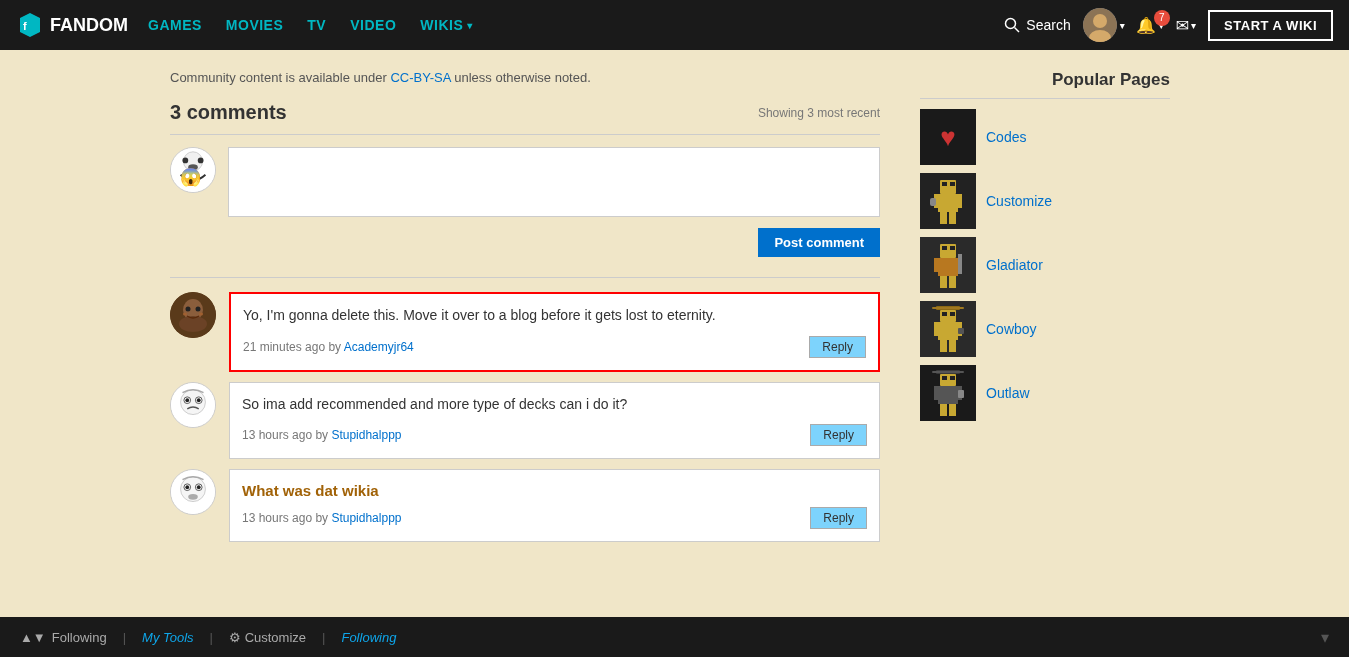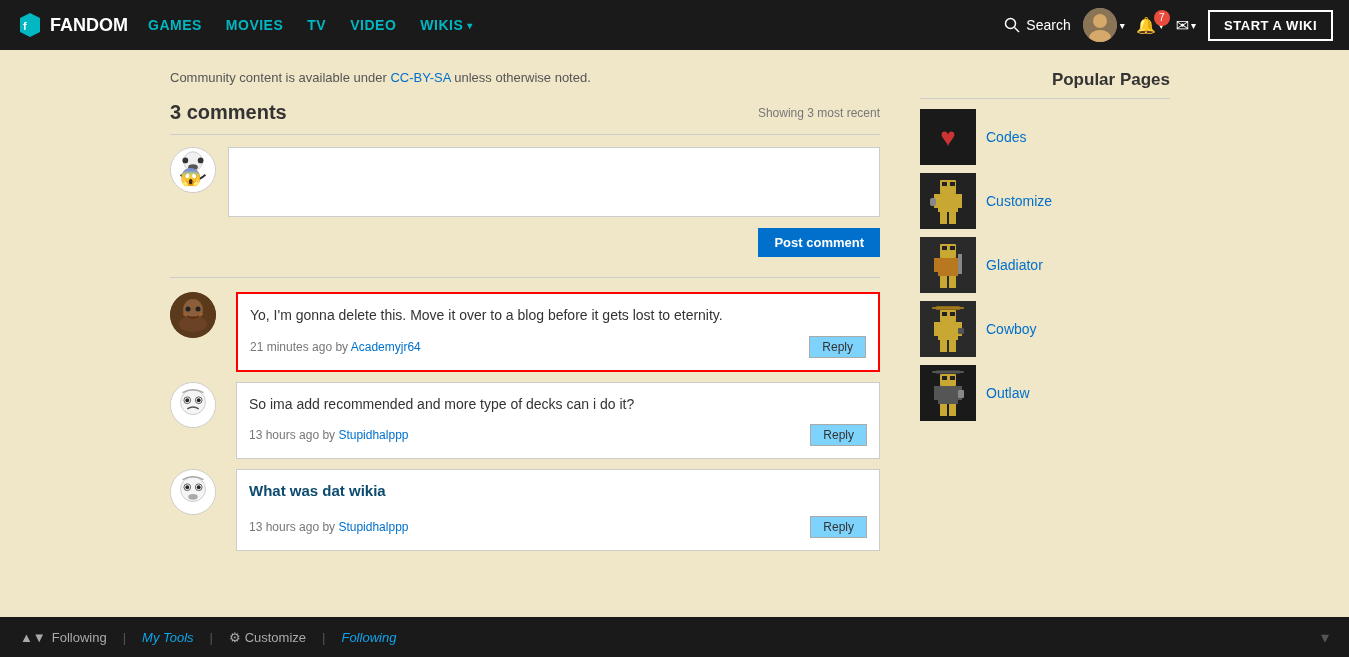--- a/index.html
+++ b/index.html
@@ -213,21 +213,21 @@
     
     .section-divider {
       border: none;
       border-top: 1px solid #ccc;
       margin: 14px 0;
     }
 
     
     .comment-item {
       display: flex;
-      gap: 20px;
+      gap: 13px;
       margin-bottom: 10px;
       align-items: flex-start;
     }
     .comment-body {
       flex: 1;
       border: 1px solid #ccc;
       background: white;
       padding: 12px;
       position: relative;
     }
@@ -255,22 +255,22 @@
       background: #7dd3fc;
       border: 1px solid #aaa;
       color: #333;
       padding: 3px 12px;
       font-size: 12px;
       cursor: pointer;
     }
     .comment-title {
       font-size: 15px;
       font-weight: bold;
-      color: #0c4a6e;
-      margin-bottom: 17px;
+      color: #a16207;
+      margin-bottom: 8px;
     }
 
     
     .meme-avatar {
       background: white;
       border: 1px solid #ccc;
     }
     .dark-avatar {
       background: #5a3a1a;
     }

